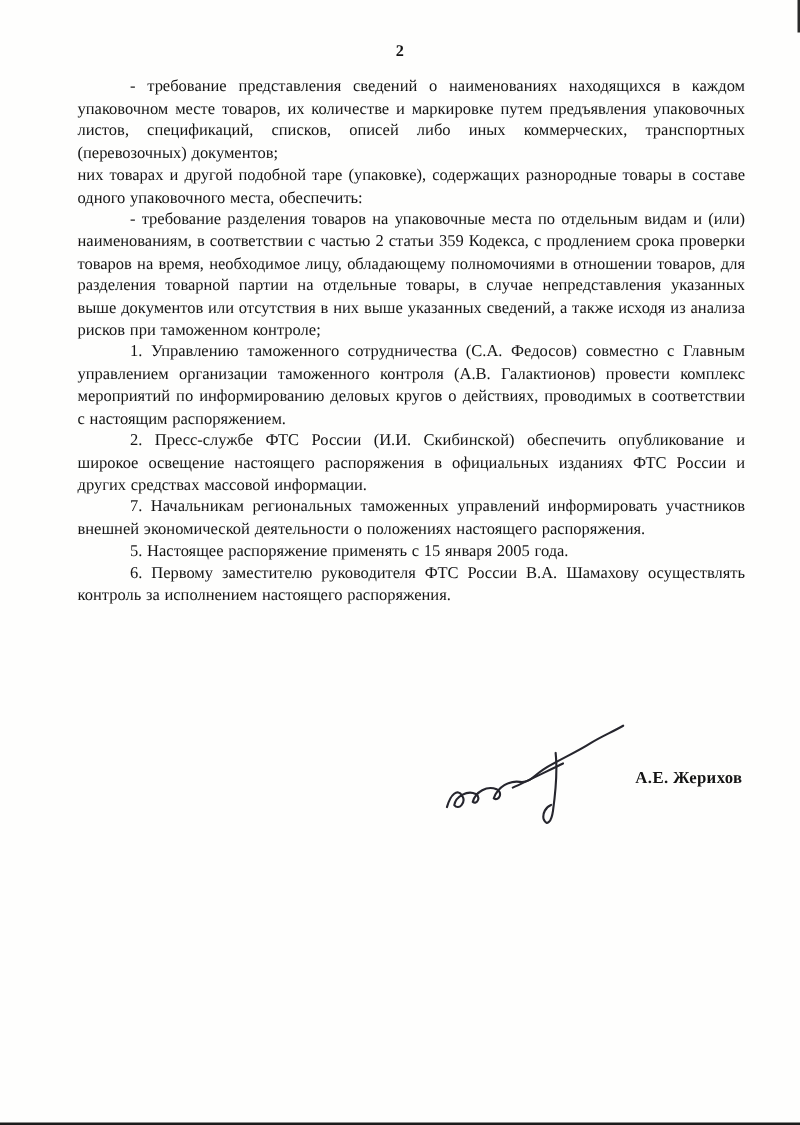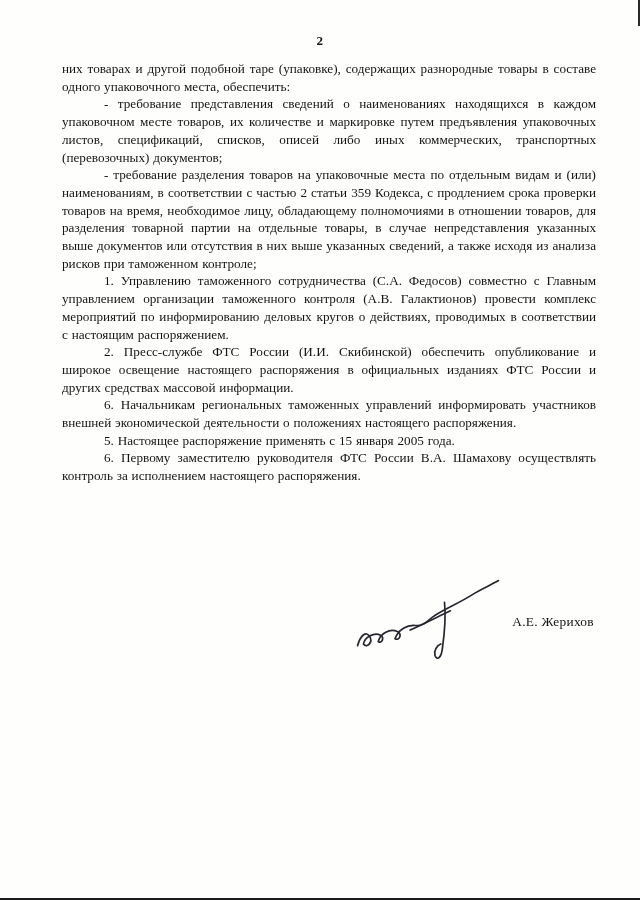--- a/index.html
+++ b/index.html
@@ -39,20 +39,21 @@
     height: 80px;
     font-size: 13.2px;
   }
   .sig-left { position: absolute; left: 0; top: 0; line-height: 23px; }
   .sig-name {
     position: absolute;
     right: 2px;
     top: 16px;
     font-size: 13.4px;
     letter-spacing: 0.3px;
+    font-weight: bold;
   }
   .sig-svg {
     position: absolute;
     left: 288px;
     top: -14px;
     transform: rotate(-6deg);
   }
   .artifact-bottom {
     position: absolute;
     left: 0; right: 0; bottom: 0;
@@ -65,26 +66,26 @@
     width: 2px; height: 26px;
     background: #2a2a2a;
   }
 </style>
 </head>
 <body>
 
 <div class="page-number">2</div>
 
 <div class="content">
+  <p class="para indent">- требование представления сведений о наименованиях находящихся в каждом упаковочном месте товаров, их количестве и маркировке путем предъявления упаковочных листов, спецификаций, списков, описей либо иных коммерческих, транспортных (перевозочных) документов;</p>
   <p class="para">них товарах и другой подобной таре (упаковке), содержащих разнородные товары в составе одного упаковочного места, обеспечить:</p>
-  <p class="para indent">- требование представления сведений о наименованиях находящихся в каждом упаковочном месте товаров, их количестве и маркировке путем предъявления упаковочных листов, спецификаций, списков, описей либо иных коммерческих, транспортных (перевозочных) документов;</p>
   <p class="para indent">- требование разделения товаров на упаковочные места по отдельным видам и (или) наименованиям, в соответствии с частью 2 статьи 359 Кодекса, с продлением срока проверки товаров на время, необходимое лицу, обладающему полномочиями в отношении товаров, для разделения товарной партии на отдельные товары, в случае непредставления указанных выше документов или отсутствия в них выше указанных сведений, а также исходя из анализа рисков при таможенном контроле;</p>
   <p class="para indent">1. Управлению таможенного сотрудничества (С.А. Федосов) совместно с Главным управлением организации таможенного контроля (А.В. Галактионов) провести комплекс мероприятий по информированию деловых кругов о действиях,  проводимых в соответствии с настоящим распоряжением.</p>
   <p class="para indent">2. Пресс-службе ФТС России (И.И. Скибинской) обеспечить опубликование и широкое освещение настоящего распоряжения в официальных изданиях ФТС России и других средствах массовой информации.</p>
-  <p class="para indent">6. Начальникам региональных таможенных управлений информировать участников внешней экономической деятельности о положениях настоящего распоряжения.</p>
+  <p class="para indent">7. Начальникам региональных таможенных управлений информировать участников внешней экономической деятельности о положениях настоящего распоряжения.</p>
   <p class="para indent">5. Настоящее распоряжение применять с 15 января 2005 года.</p>
   <p class="para indent">6. Первому заместителю руководителя ФТС России В.А. Шамахову осуществлять контроль за исполнением настоящего распоряжения.</p>
 </div>
 
 <div class="sig-block">
   <div class="sig-left">
   </div>
 
   <svg class="sig-svg" width="160" height="86" viewBox="0 0 160 86" aria-hidden="true">
     <g fill="none" stroke="#26262e" stroke-width="1.7" stroke-linecap="round" stroke-linejoin="round">

